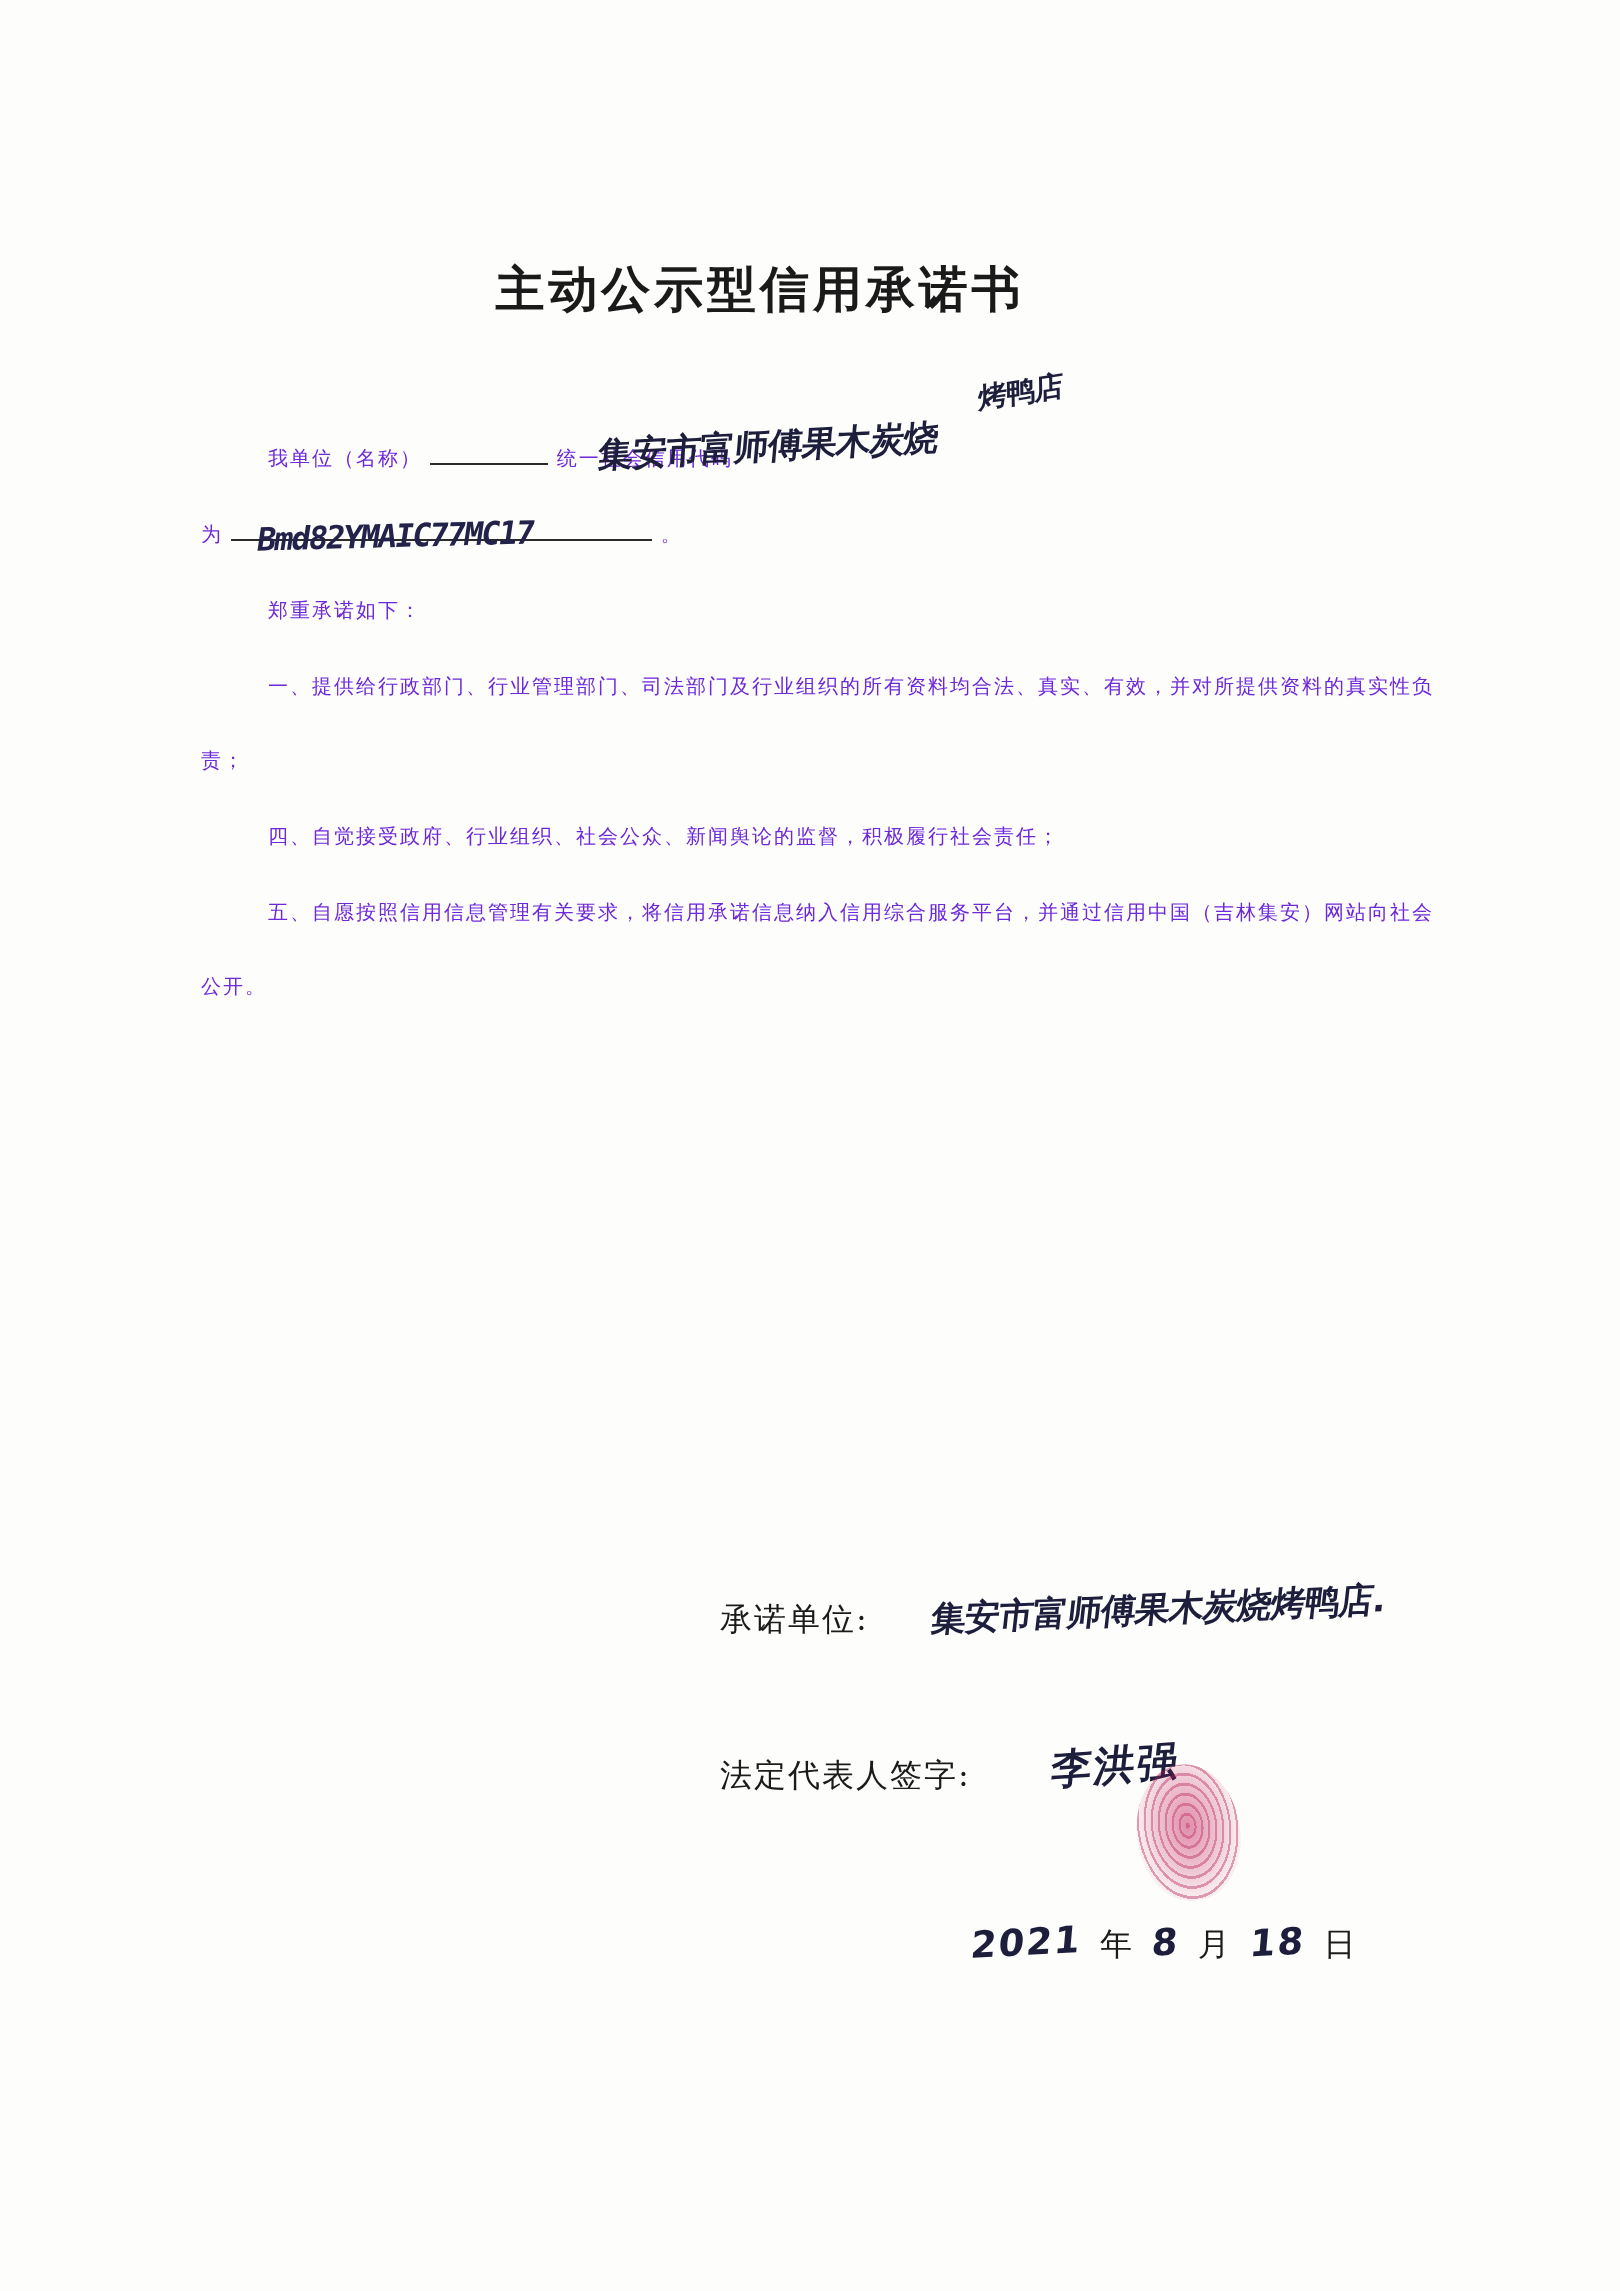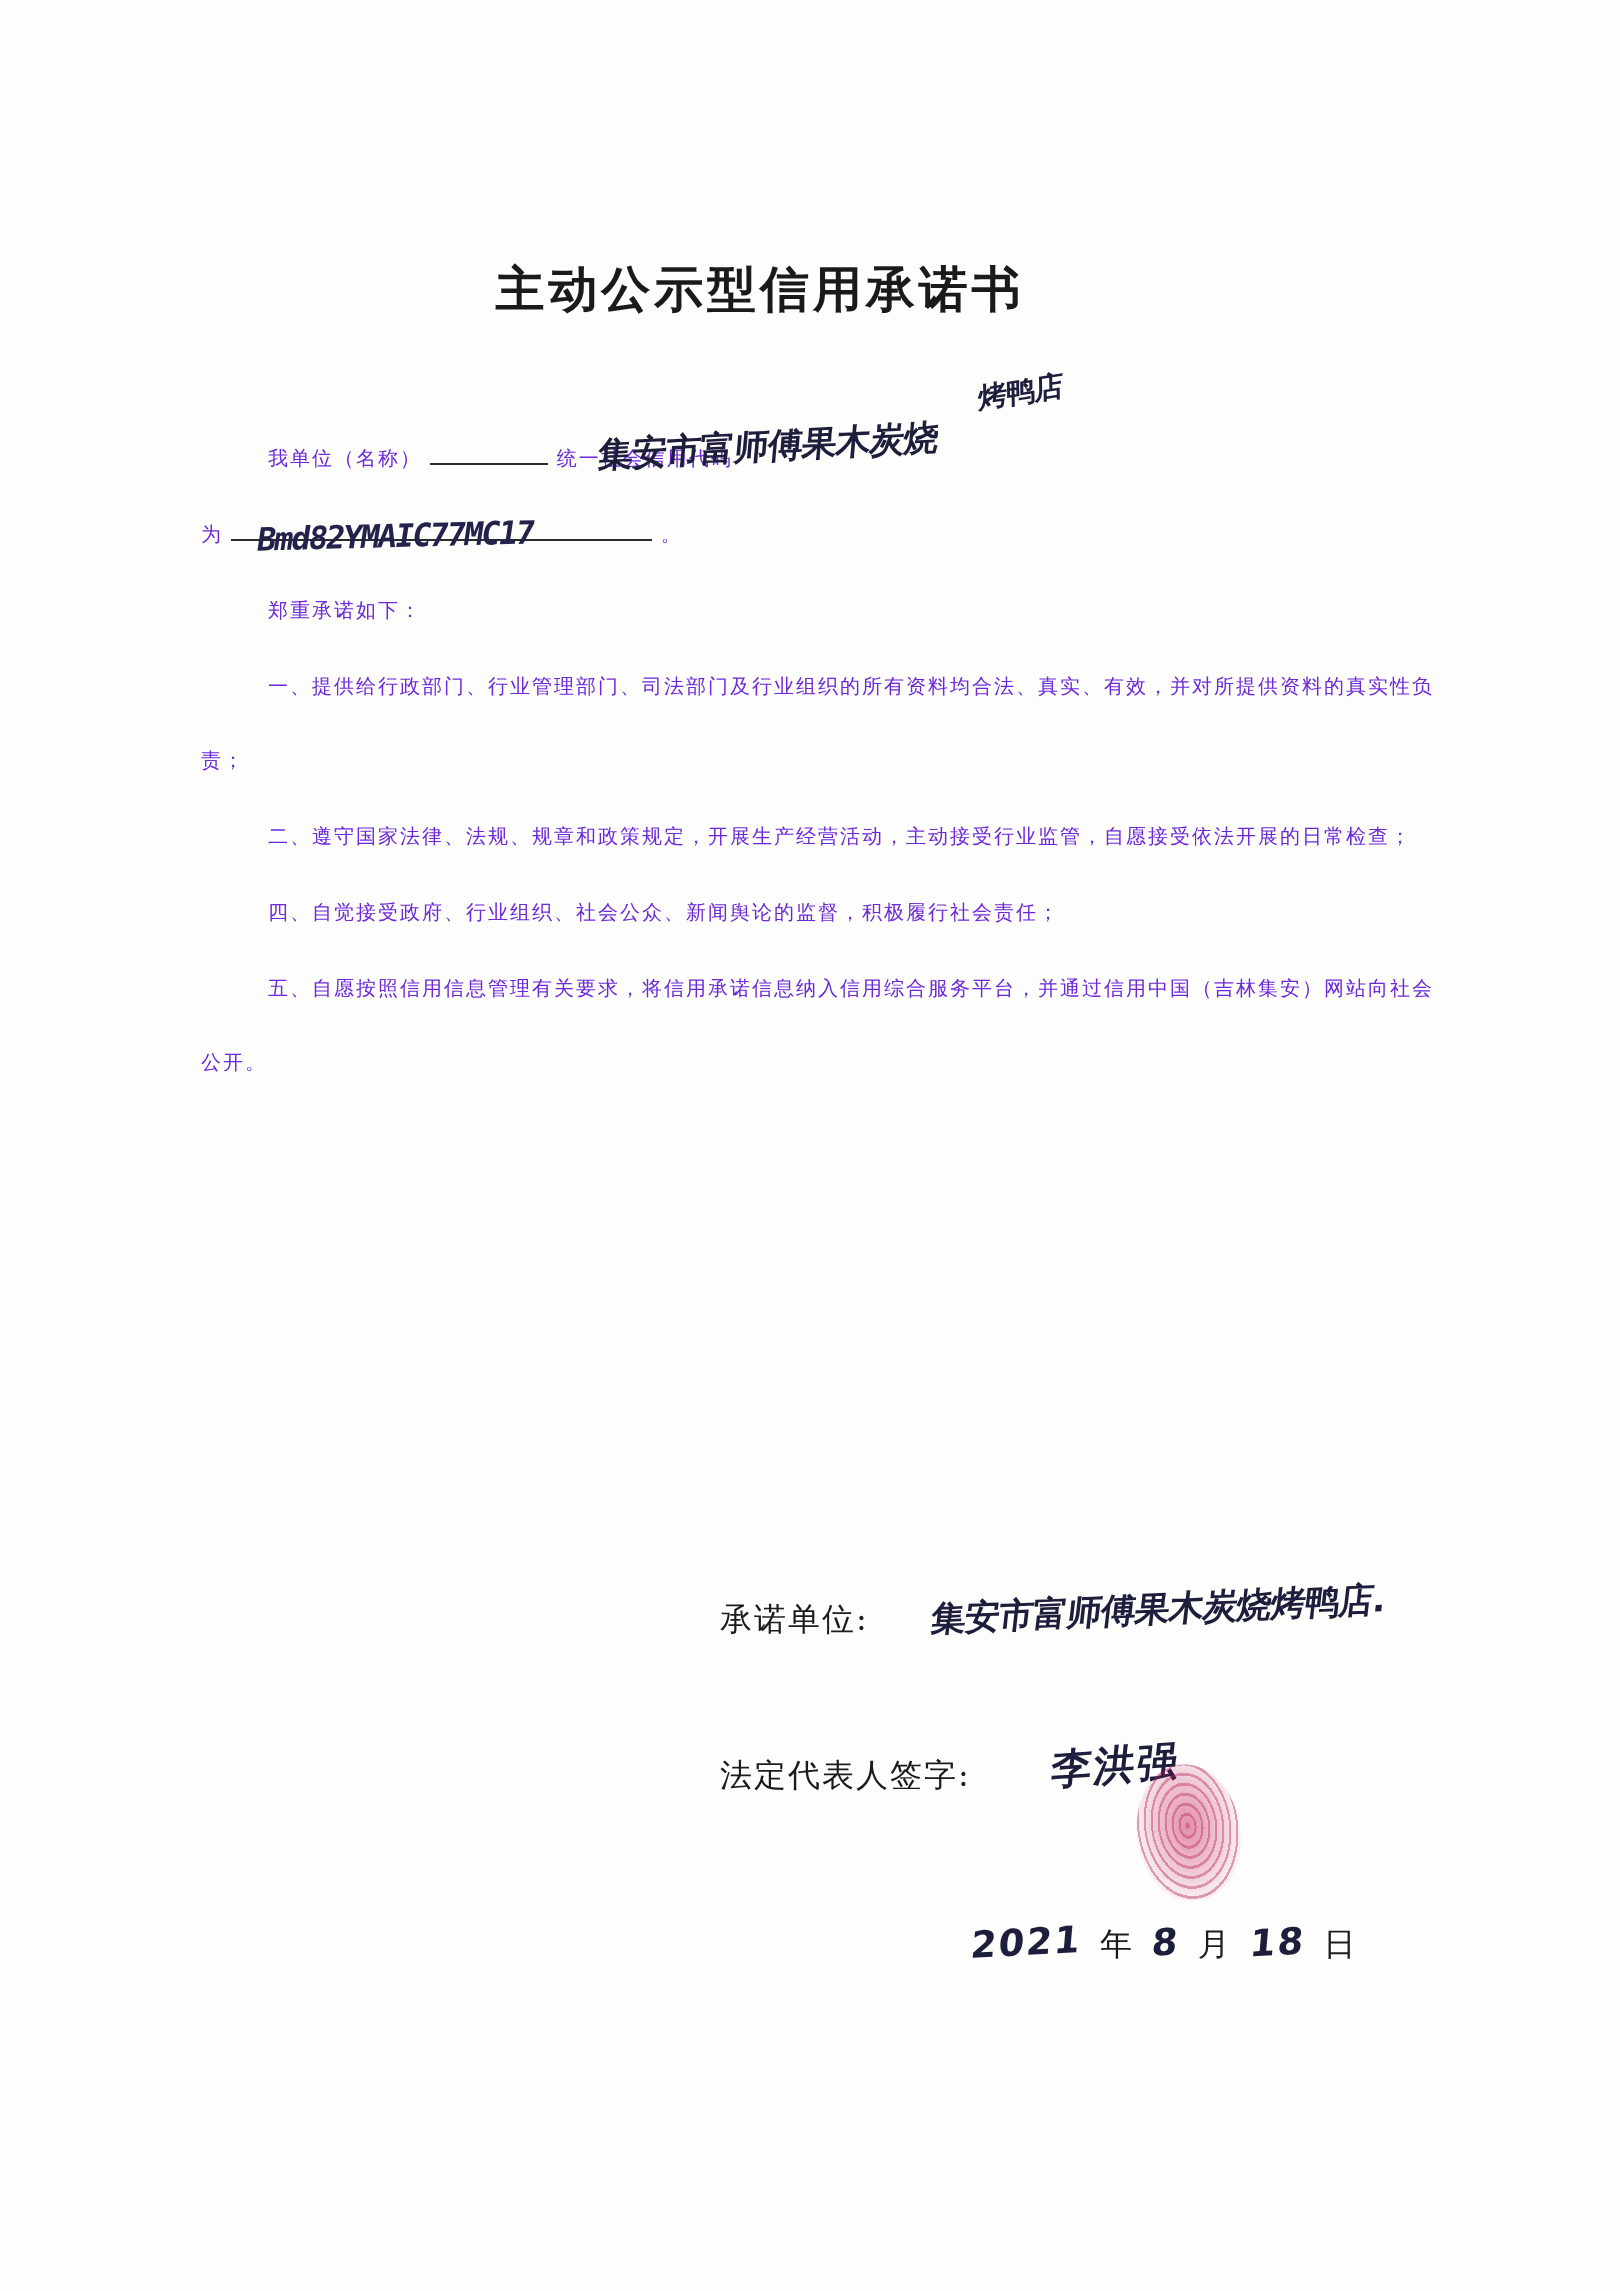--- a/index.html
+++ b/index.html
@@ -183,21 +183,20 @@
 
     <p class="para noindent">
       <span>为</span>
       <span class="fill-blank" style="min-width:421px"></span>
       <span>。</span>
     </p>
 
     <p class="para">郑重承诺如下：</p>
 
     <p class="para">一、提供给行政部门、行业管理部门、司法部门及行业组织的所有资料均合法、真实、有效，并对所提供资料的真实性负责；</p>
-    <p class="para">二、遵守国家法律、法规、规章和政策规定，开展生产经营活动，主动接受行业监管，自愿接受依法开展的日常检查；</p>
     <p class="para">四、自觉接受政府、行业组织、社会公众、新闻舆论的监督，积极履行社会责任；</p>
     <p class="para">五、自愿按照信用信息管理有关要求，将信用承诺信息纳入信用综合服务平台，并通过信用中国（吉林集安）网站向社会公开。</p>
 
   </div>
 
   <div class="hand-name-1">
     <span>集安市富师傅果木炭烧</span>
     <span class="sup">烤鸭店</span>
   </div>
 

